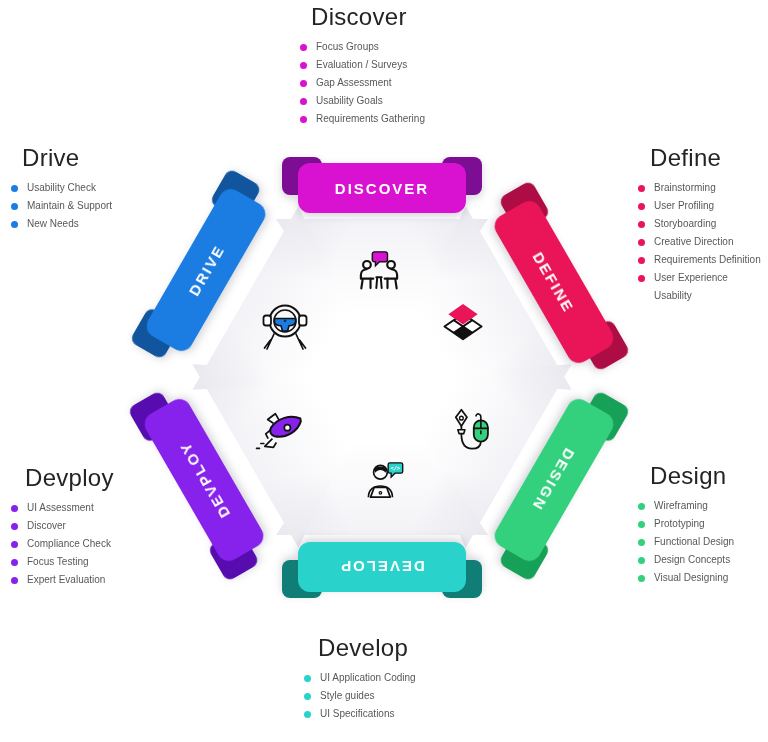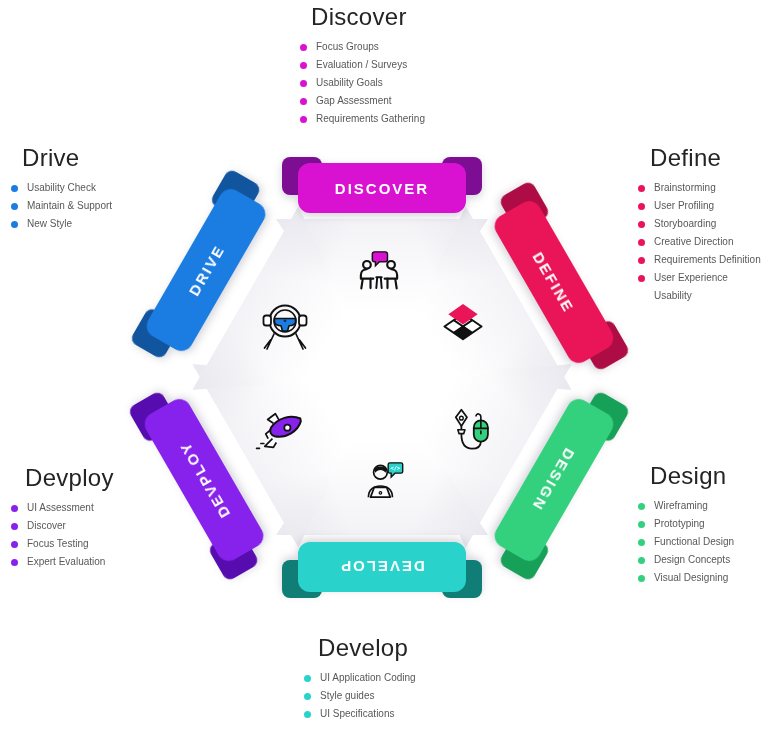--- a/index.html
+++ b/index.html
@@ -182,52 +182,53 @@
       <path d="M13.5 45l4.3-11.5h14.4L36.5 45h-23Z" fill="#fff" stroke="#111" stroke-width="2" stroke-linejoin="round"></path>
       <circle cx="25" cy="40" r="1.5" stroke="#111" stroke-width="1.4"></circle>
     </svg>
   </div>
 
   <section class="sec sec-discover">
     <h2 class="sec-title">Discover</h2>
     <ul class="sec-list">
       <li>Focus Groups</li>
       <li>Evaluation / Surveys</li>
+      <li>Gap Assessment</li>
       <li>Usability Goals</li>
-      <li>Gap Assessment</li>
       <li>Requirements Gathering</li>
     </ul>
   </section>
 
   <section class="sec sec-drive">
     <h2 class="sec-title">Drive</h2>
     <ul class="sec-list">
       <li>Usability Check</li>
       <li>Maintain &amp; Support</li>
-      <li>New Style</li>
+      <li>New Needs</li>
     </ul>
   </section>
 
   <section class="sec sec-define">
     <h2 class="sec-title">Define</h2>
     <ul class="sec-list">
       <li>Brainstorming</li>
       <li>User Profiling</li>
       <li>Storyboarding</li>
       <li>Creative Direction</li>
       <li>Requirements Definition</li>
       <li>User Experience Usability</li>
     </ul>
   </section>
 
   <section class="sec sec-devploy">
     <h2 class="sec-title">Devploy</h2>
     <ul class="sec-list">
       <li>UI Assessment</li>
       <li>Discover</li>
+      <li>Compliance Check</li>
       <li>Focus Testing</li>
       <li>Expert Evaluation</li>
     </ul>
   </section>
 
   <section class="sec sec-design">
     <h2 class="sec-title">Design</h2>
     <ul class="sec-list">
       <li>Wireframing</li>
       <li>Prototyping</li>

